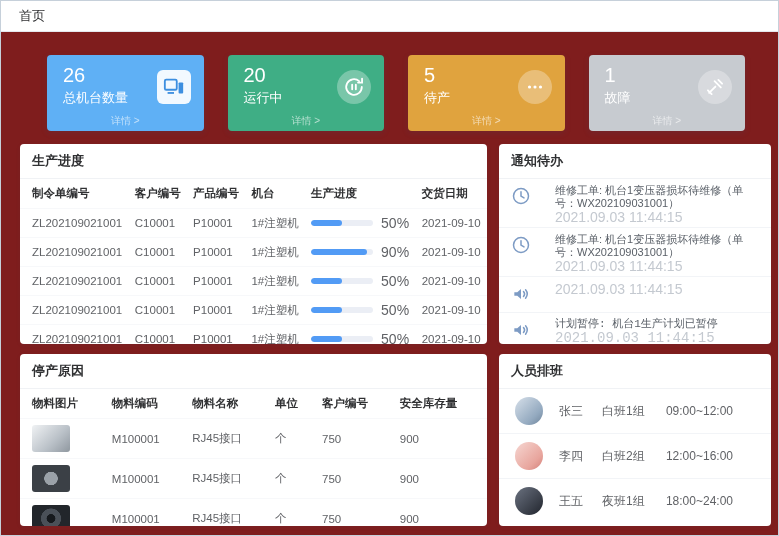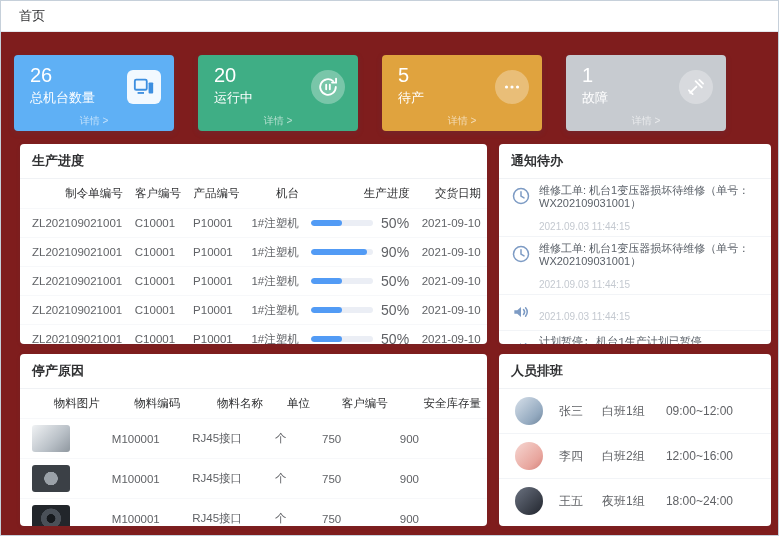--- a/index.html
+++ b/index.html
@@ -2,49 +2,49 @@
 <html><head>
 <meta charset="utf-8">
 <style>
   * { margin:0; padding:0; box-sizing:border-box; }
   body { font-family:"Liberation Sans","DejaVu Sans",sans-serif; background:#dfe6ee; }
   .app { width:779px; height:536px; background:#7f1d1d; border:1px solid #c6d0da; overflow:hidden; position:relative; }
 
   .topbar { height:31px; background:#fff; border-bottom:1px solid #e4e7ed; display:flex; align-items:center; padding:0 18px; }
   .topbar .tab-title { font-size:13px; color:#303133; cursor:pointer; }
 
-  .cards { display:flex; gap:24px; padding:23px 33px 13px 13px; }
+  .cards { display:flex; gap:24px; padding:23px 33px 13px 46px; }
   .card { width:160px; height:76px; border-radius:4px; position:relative; color:#fff;
           padding:9px 0 0 16px; box-shadow:0 2px 6px rgba(60,80,110,.18); cursor:pointer; }
   .cnum { font-size:20px; font-weight:400; }
   .clabel { font-size:13px; margin-top:2px; }
   .cicon { position:absolute; right:13px; top:15px; width:34px; height:34px; display:flex; align-items:center; justify-content:center; }
   .cicon.sq { background:rgba(255,255,255,.92); border-radius:6px; }
   .cicon.ci { background:rgba(255,255,255,.30); border-radius:50%; }
   .cdetail { position:absolute; bottom:3px; left:0; right:0; text-align:center; font-size:10px; color:rgba(255,255,255,.62); cursor:pointer; }
 
   .grid { display:grid; grid-template-columns:467px 272px; grid-template-rows:200px 172px; gap:10px 12px; padding:0 19px; }
   .panel { background:#fff; border-radius:4px; box-shadow:0 1px 4px rgba(60,80,110,.10); overflow:hidden; }
   .panel-header { padding:8px 12px; font-size:13px; font-weight:bold; color:#303133; border-bottom:1px solid #f0f2f5; }
 
   table { width:100%; border-collapse:collapse; font-size:11.5px; }
-  th { text-align:right; color:#303133; font-weight:normal; padding:7px 6px; white-space:nowrap; }
+  th { text-align:left; color:#303133; font-weight:bold; padding:7px 6px; white-space:nowrap; }
   td { color:#606266; padding:6px 6px; border-top:1px solid #f7f8fa; white-space:nowrap; }
   th:first-child, td:first-child { padding-left:12px; }
 
   .pwrap { display:flex; align-items:center; gap:8px; }
   .ptrack { width:62px; height:6px; border-radius:3px; background:#ebeef5; overflow:hidden; }
   .pfill { height:100%; border-radius:3px; background:#529bf5; }
   .ptext { font-size:14px; color:#606266; }
 
-  .notice { display:flex; gap:8px; padding:5px 12px 4px 12px; border-bottom:1px solid #f2f4f7; cursor:pointer; }
+  .notice { display:flex; gap:24px; padding:5px 12px 4px 12px; border-bottom:1px solid #f2f4f7; cursor:pointer; }
   .notice:last-child { border-bottom:none;font-family:Liberation Mono, monospace; }
   .nicon { flex:0 0 20px; padding-top:2px; }
   .ntext { font-size:11px; line-height:13px; color:#5a6068; }
-  .ntime { font-size:10px; line-height:11px; color:#c4c9d0; margin-top:11px; }
+  .ntime { font-size:14px; line-height:11px; color:#c4c9d0; margin-top:2px; }
 
   .thumb { width:38px; height:27px; border-radius:3px; display:block; }
   .t1 { background:linear-gradient(135deg,#f0f2f4 0%,#b9c0c7 60%,#8f979f 100%); }
   .t2 { background:radial-gradient(circle at 50% 50%,#9aa1a8 0 28%,#3b4046 30%); border-radius:3px; }
   .t3 { background:radial-gradient(circle at 50% 50%,#16191d 0 18%,#4a5058 20% 42%,#22262b 44%); }
 
   .srow { display:flex; align-items:center; padding:8px 16px; border-bottom:1px solid #f2f4f7; }
   .srow:last-child { border-bottom:none; }
   .avatar { width:28px; height:28px; border-radius:50%; flex:0 0 28px; }
   .a1 { background:linear-gradient(135deg,#d7e0ea,#93a9bf 70%,#6e8399); }

